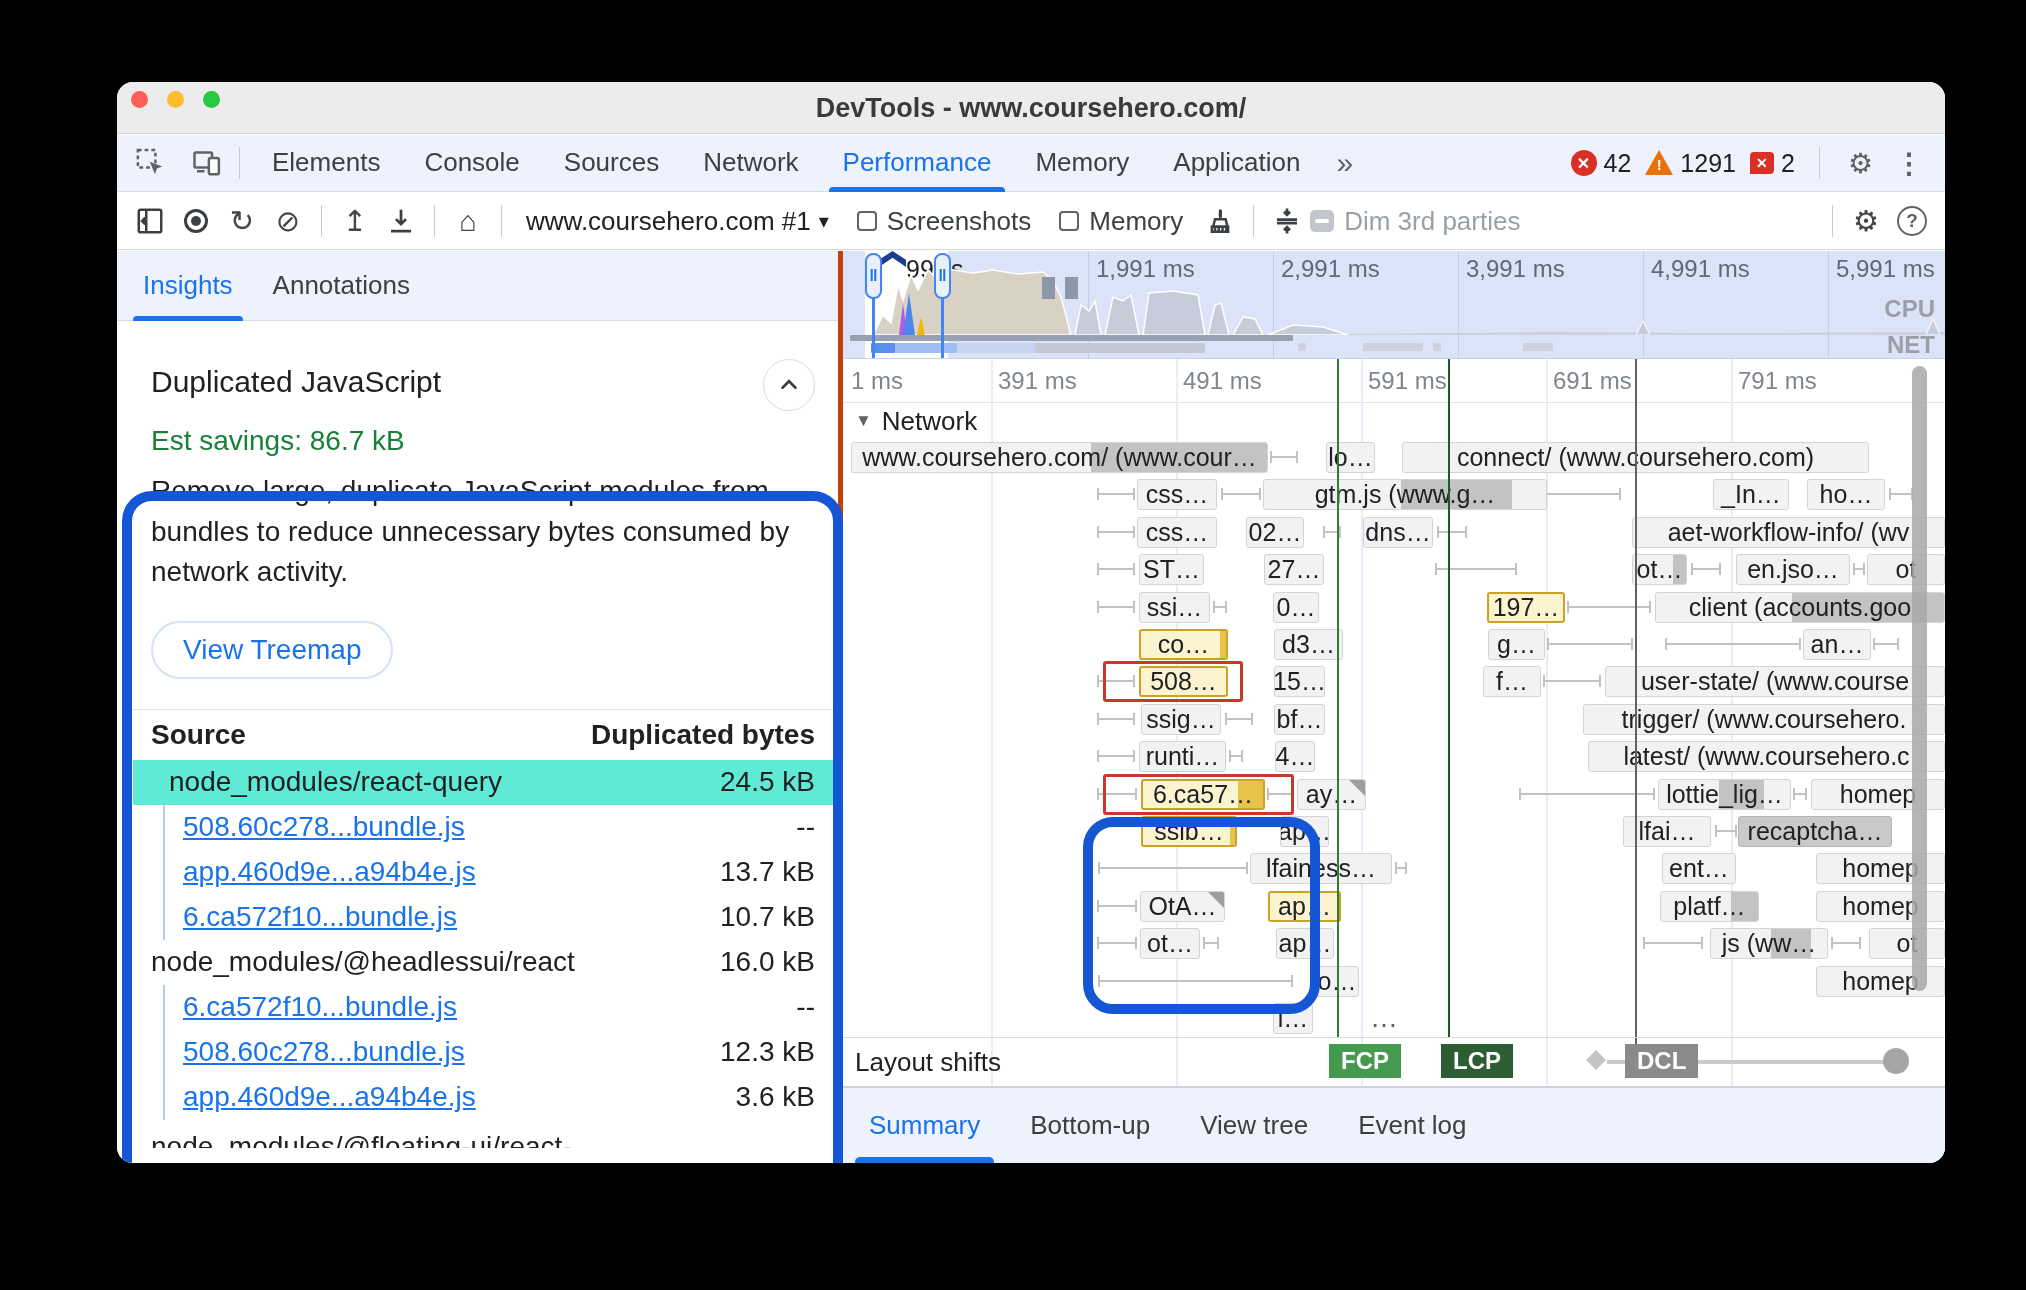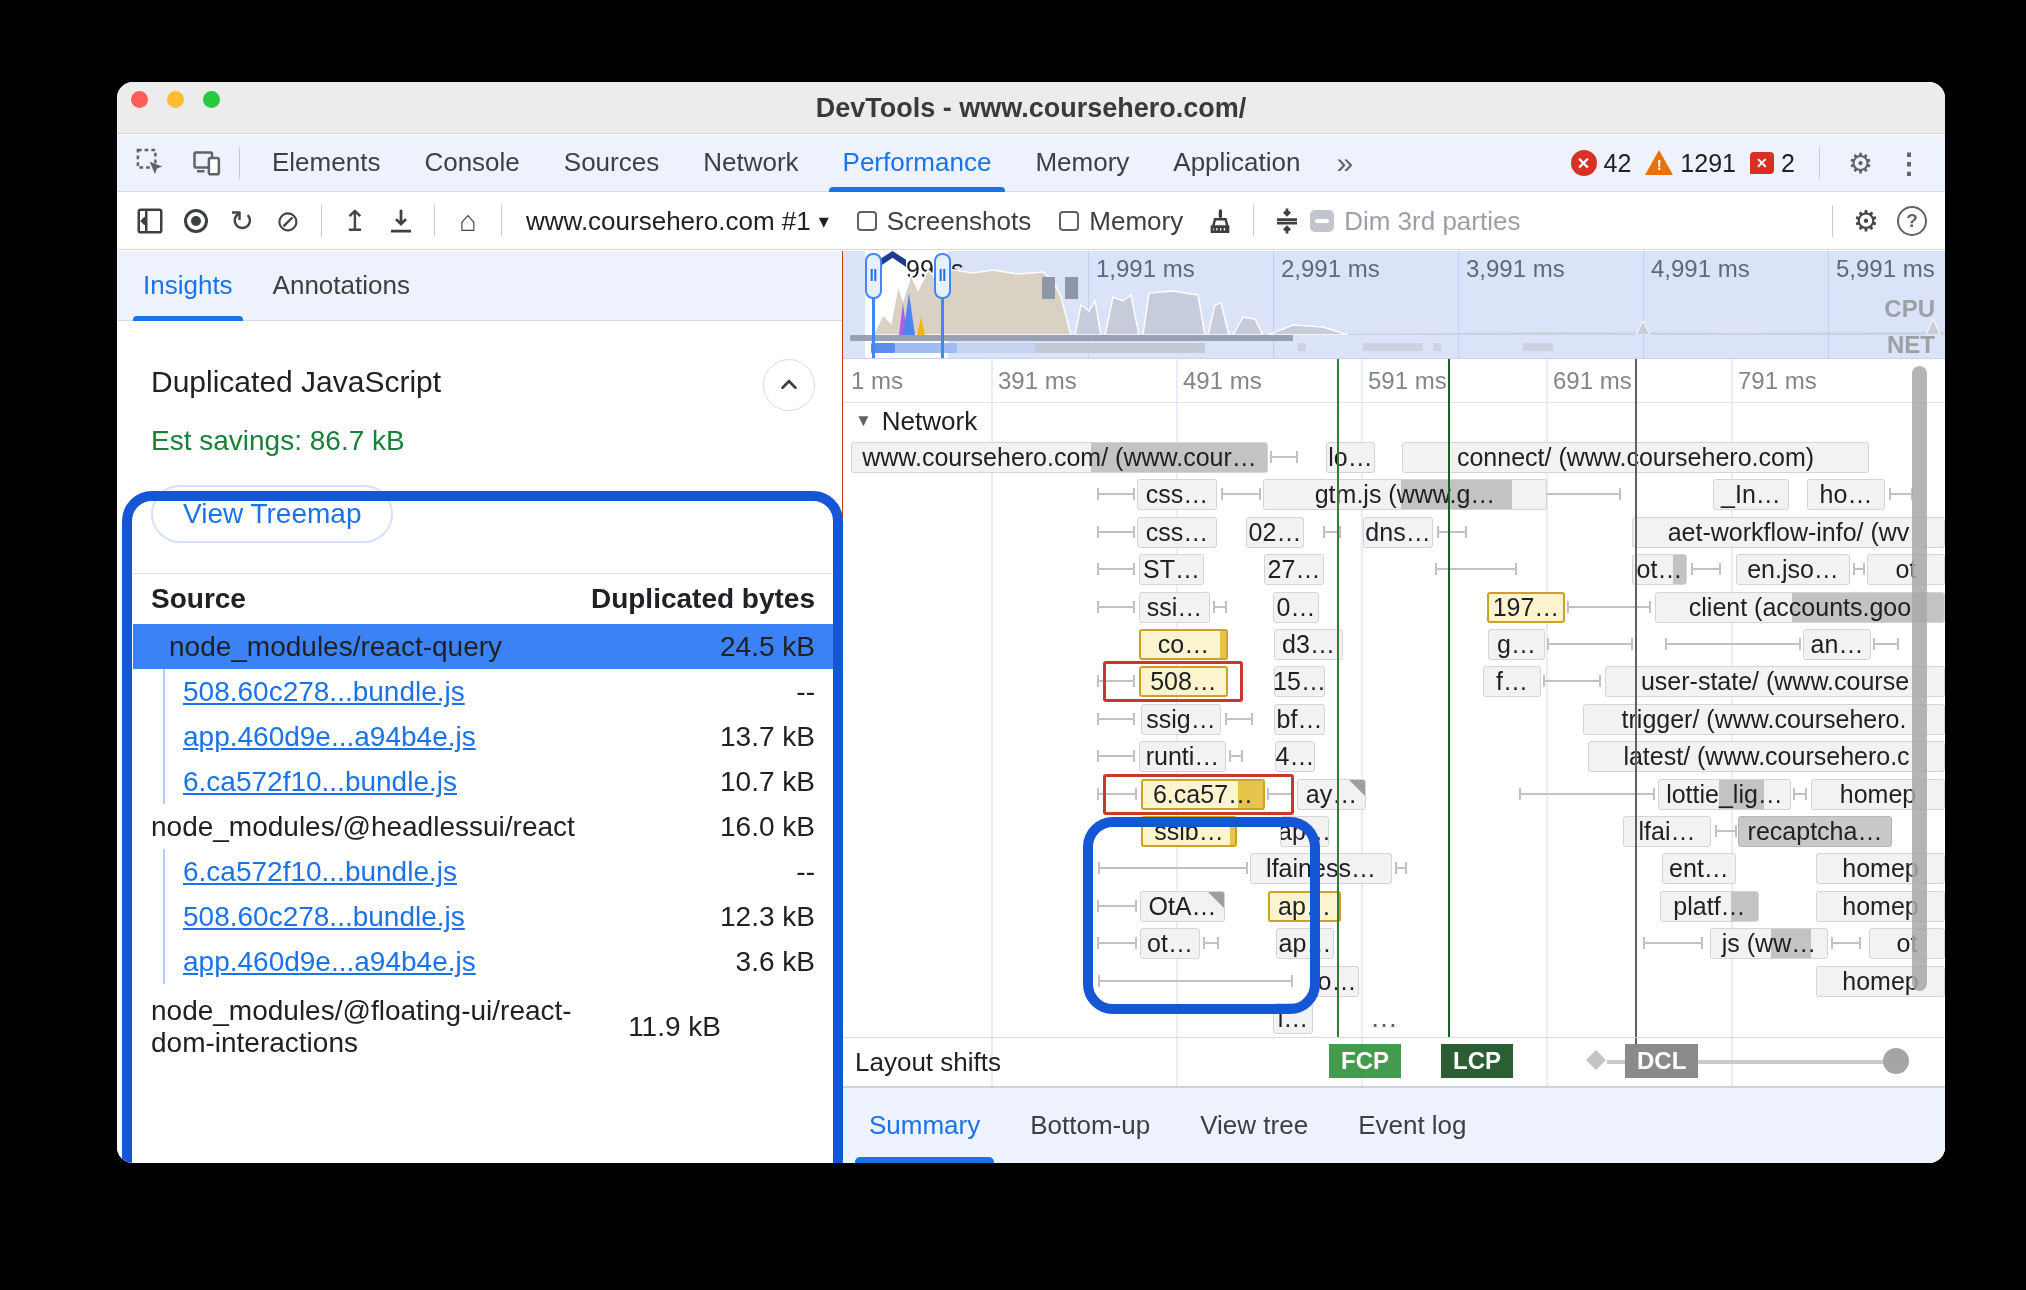--- a/index.html
+++ b/index.html
@@ -49,21 +49,21 @@
   .chk { width:20px; height:20px; border:2.5px solid #5f6368; border-radius:4px; margin-right:10px; }
   .chklbl { display:flex; align-items:center; margin:0 14px; white-space:nowrap; }
   .toggle-dis { width:24px; height:22px; border-radius:5px; background:#c2c6cc; position:relative; margin-right:10px; }
   .toggle-dis::after { content:''; position:absolute; left:5px; top:9px; width:14px; height:4px; background:#fff; border-radius:2px; }
   .dimlbl { display:flex; align-items:center; color:#9aa0a6; white-space:nowrap; margin-right:6px; }
   .helpc { width:30px; height:30px; border:2.5px solid #5f6368; border-radius:50%; font-size:19px; font-weight:bold; color:#5f6368;
            display:flex; align-items:center; justify-content:center; }
 
   
   .content { position:absolute; left:0; top:169px; right:0; bottom:0; }
-  .left-panel { position:absolute; left:0; top:0; width:726px; bottom:0; background:#fff; border-right:1px solid #c2410c; }
+  .left-panel { position:absolute; left:0; top:0; width:726px; bottom:0; background:#fff; border-right:5px solid #c2410c; }
   .right-panel { position:absolute; left:726px; top:0; right:0; bottom:0; background:#fff; overflow:hidden; }
 
   
   .side-tabs { position:absolute; left:0; top:0; right:0; height:70px; background:#eef2fc; border-bottom:1px solid #d8dce8;
                display:flex; align-items:center; gap:8px; padding-left:10px; font-size:26px; color:#3c4043; }
   .stab { position:relative; height:70px; line-height:68px; padding:0 16px; }
   .stab.active { color:#1a73e8; }
   .stab.active::after { content:''; position:absolute; left:6px; right:6px; bottom:0; height:5px; background:#1a73e8; border-radius:4px 4px 0 0; }
 
   
@@ -74,21 +74,21 @@
                   display:flex; align-items:center; justify-content:center; }
   .collapse-btn svg { width:26px; height:26px; }
   .ic-savings { margin-top:14px; font-size:28px; color:#188038; }
   .ic-desc { margin-top:14px; font-size:28px; line-height:1.45; color:#202124; }
   .treemap-btn { display:inline-block; margin-top:28px; padding:11px 30px; border:2px solid #d5e1f6; border-radius:30px;
                  background:#fff; color:#1a73e8; font-size:28px; font-weight:500; }
   .ic-hr { margin:30px -18px 0 -18px; border-top:1px solid #e0e0e0; }
   .dup-table { margin:0 -18px; font-size:28px; color:#202124; }
   .t-row { display:flex; align-items:center; min-height:45px; padding:0 18px; position:relative; }
   .t-row.hdr { font-weight:bold; min-height:50px; }
-  .t-row.sel { background:#3b82f6;padding-left:36px; }
+  .t-row.sel { background:#5eead4;padding-left:36px; }
   .t-row .lab { flex:1; padding-right:14px; }
   .t-row .val { min-width:130px; text-align:right; white-space:nowrap; }
   .t-row.child .lab { padding-left:32px; }
   .t-row.child::before { content:''; position:absolute; left:30px; top:0; bottom:0; width:2px; background:#aecbfa; }
   .t-row.child a { color:#1a73e8; text-decoration:underline; }
   .t-row.big { min-height:86px; }
   .t-row.big .lab { max-width:440px; }
 
   
   .anno { position:absolute; border:10px solid #1556d4; border-radius:30px; pointer-events:none; z-index:40; }
@@ -287,20 +287,21 @@
         <div class="insight-card">
           <div class="ic-head">
             <div class="ic-title">Duplicated JavaScript</div>
             <div class="collapse-btn">
               <svg viewBox="0 0 24 24">
                   <path d="M6 14.5l6-6 6 6" stroke="#3c4043" stroke-width="2.4" fill="none" stroke-linecap="round"></path>
                 </svg>
             </div>
           </div>
           <div class="ic-savings">Est savings: 86.7 kB</div>
+          <div class="ic-desc">Remove large, duplicate JavaScript modules from bundles to reduce unnecessary bytes consumed by network activity.</div>
           <button class="treemap-btn">View Treemap</button>
           <div class="ic-hr"></div>
           <div class="dup-table" id="dup-table">
               <div class="t-row hdr">
                 <div class="lab">Source</div>
                 <div class="val">Duplicated bytes</div>
               </div>
               <div class="t-row parent sel">
                 <div class="lab">node_modules/react-query</div>
                 <div class="val">24.5 kB</div>

